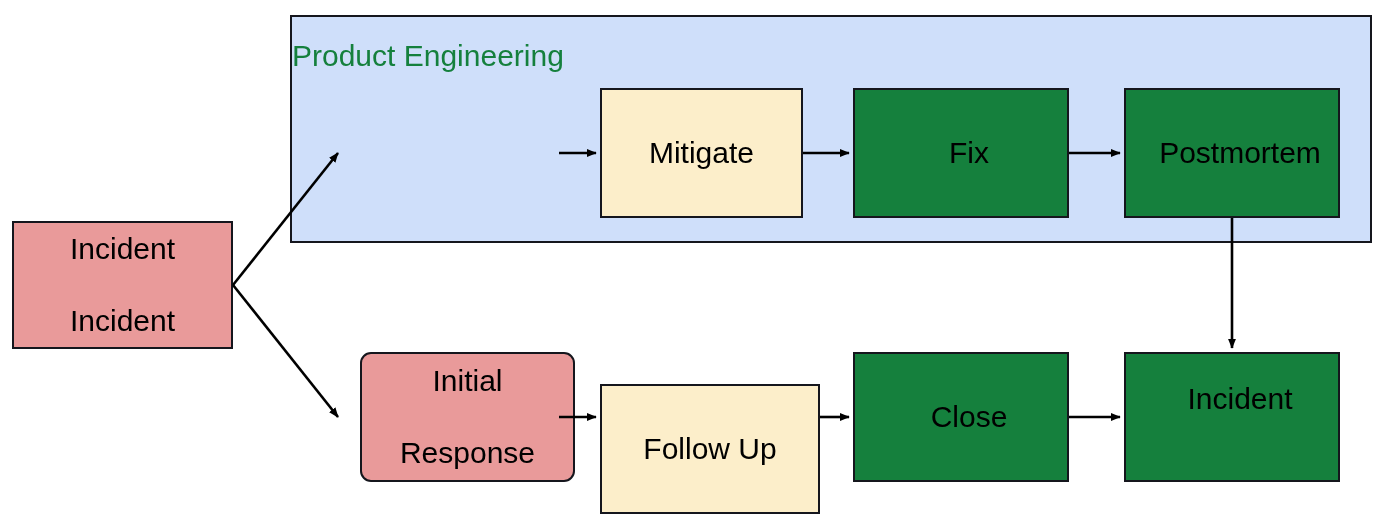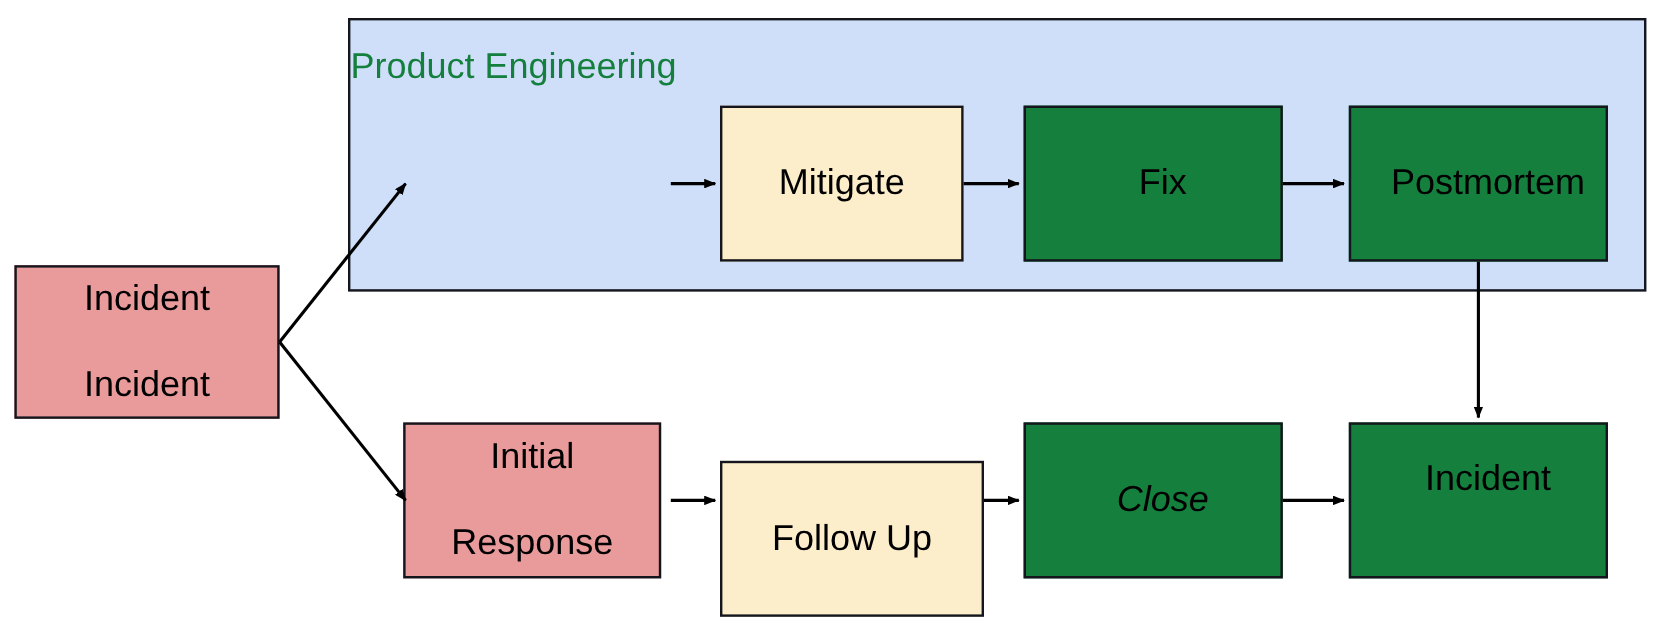--- a/index.html
+++ b/index.html
@@ -79,32 +79,32 @@
 
   <div class="node green" style="left:853px; top:88px; width:216px; height:130px;">
     <span>Fix</span>
   </div>
 
   <div class="node green" style="left:1124px; top:88px; width:216px; height:130px;justify-content:center;">
     <span>Postmortem</span>
   </div>
 
 
-  <div class="node red" style="left:336px; top:352px; width:215px; height:130px;">
+  <div class="node red" style="left:360px; top:352px; width:215px; height:130px;border-radius:11px;">
     <span>
       <span>Initial</span><br>
       <span>Response</span>
     </span>
   </div>
 
   <div class="node yellow" style="left:600px; top:352px; width:220px; height:130px;margin-top:32px;">
     <span>Follow Up</span>
   </div>
 
-  <div class="node green" style="left:853px; top:352px; width:216px; height:130px;font-style:italic;">
+  <div class="node green" style="left:853px; top:352px; width:216px; height:130px;">
     <span>Close</span>
   </div>
 
   <div class="node green" style="left:1124px; top:352px; width:216px; height:130px;">
     <span>
       <span>Incident</span><br>
     </span>
   </div>
 
   <div class="node red" style="left:12px; top:221px; width:221px; height:128px;">

